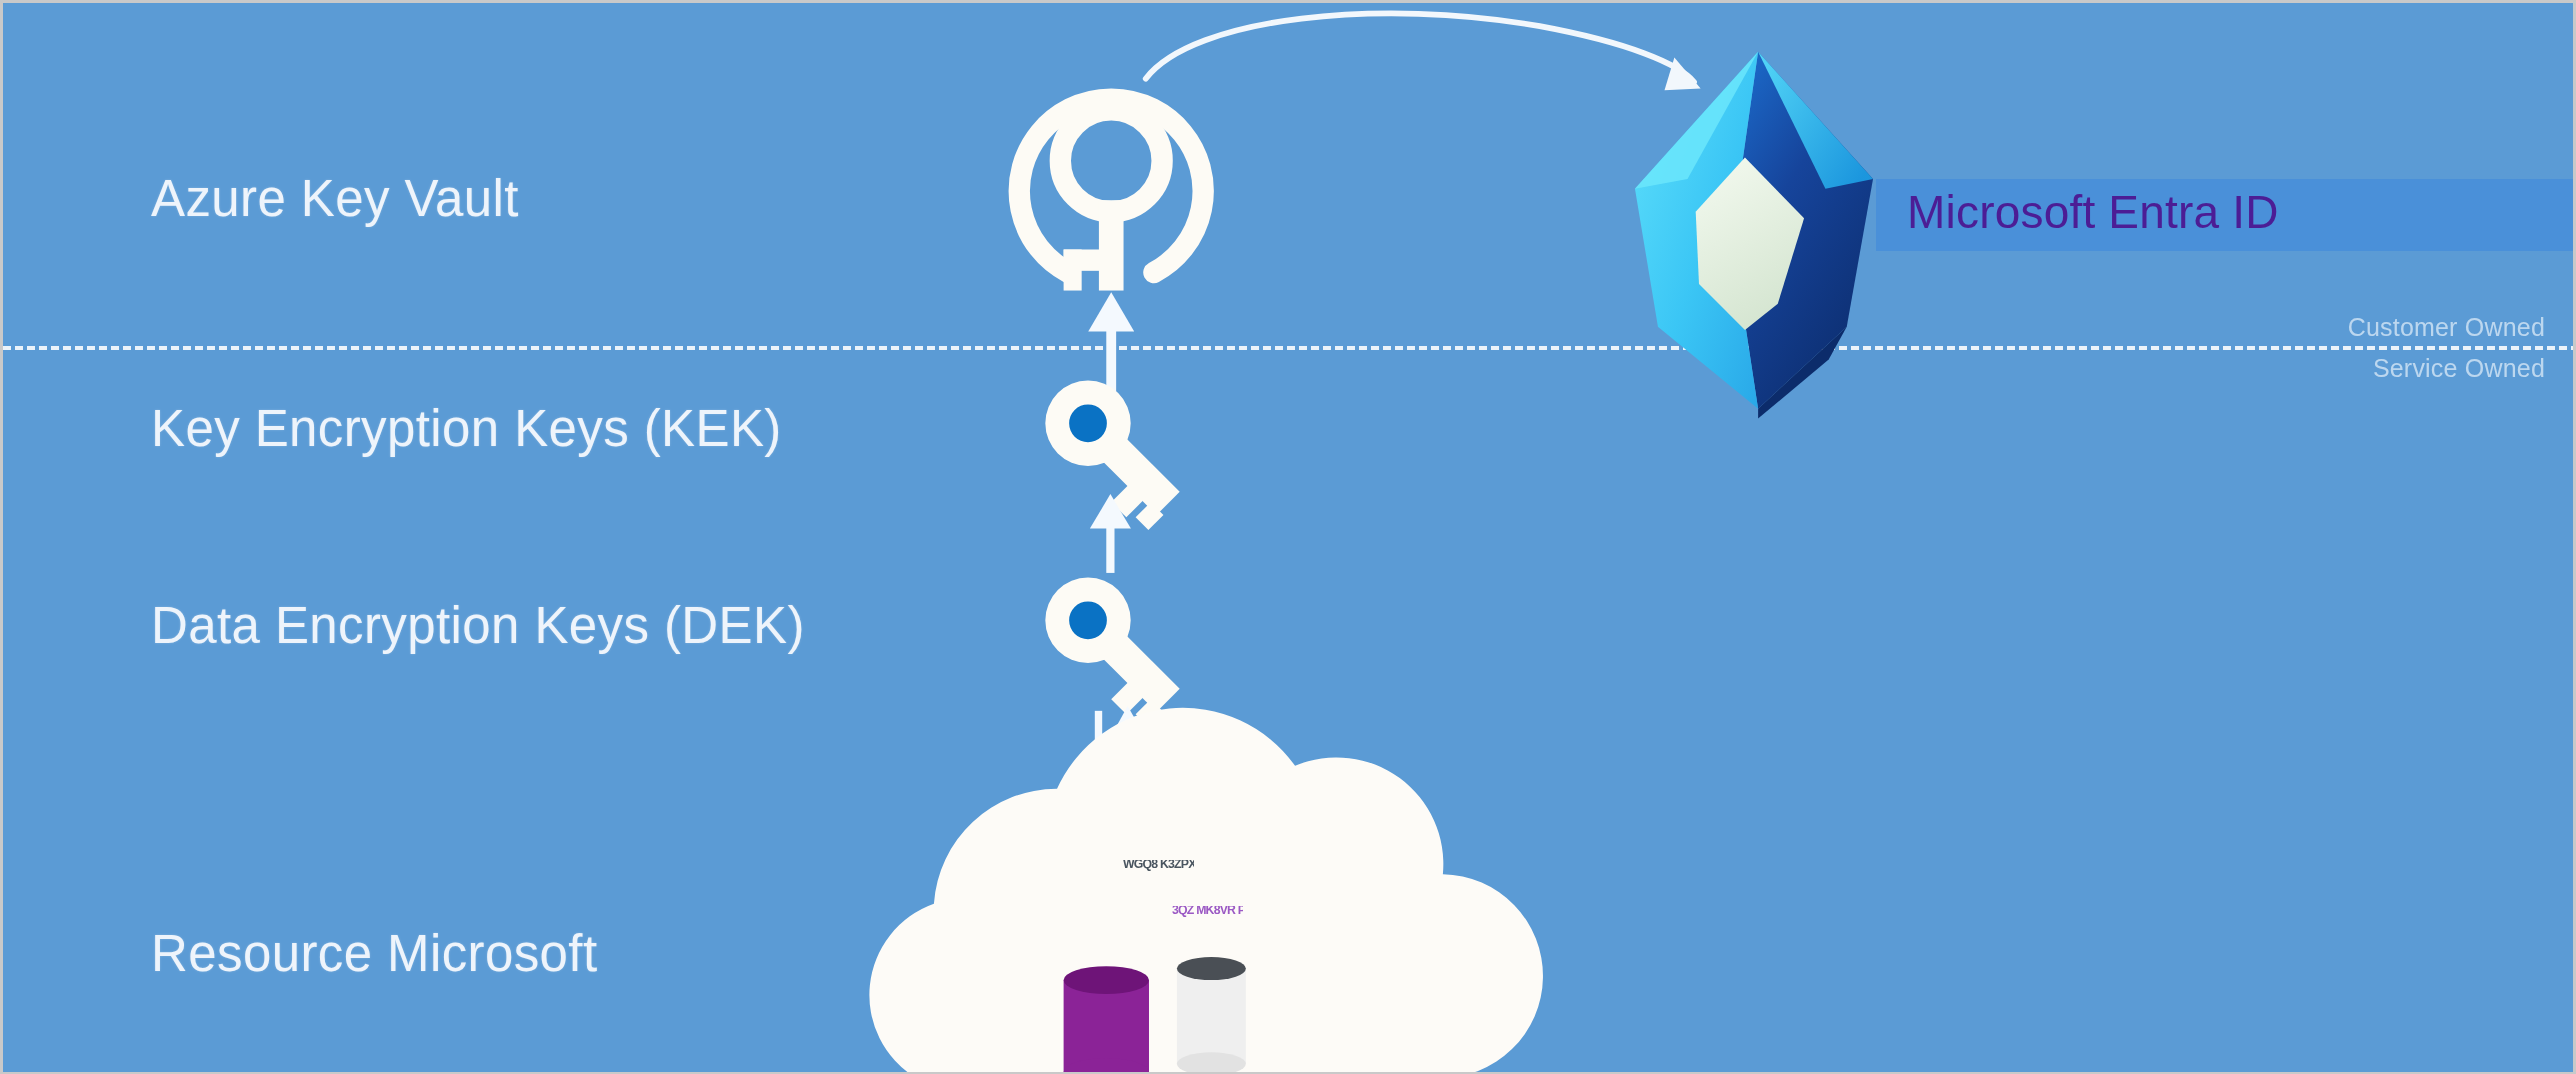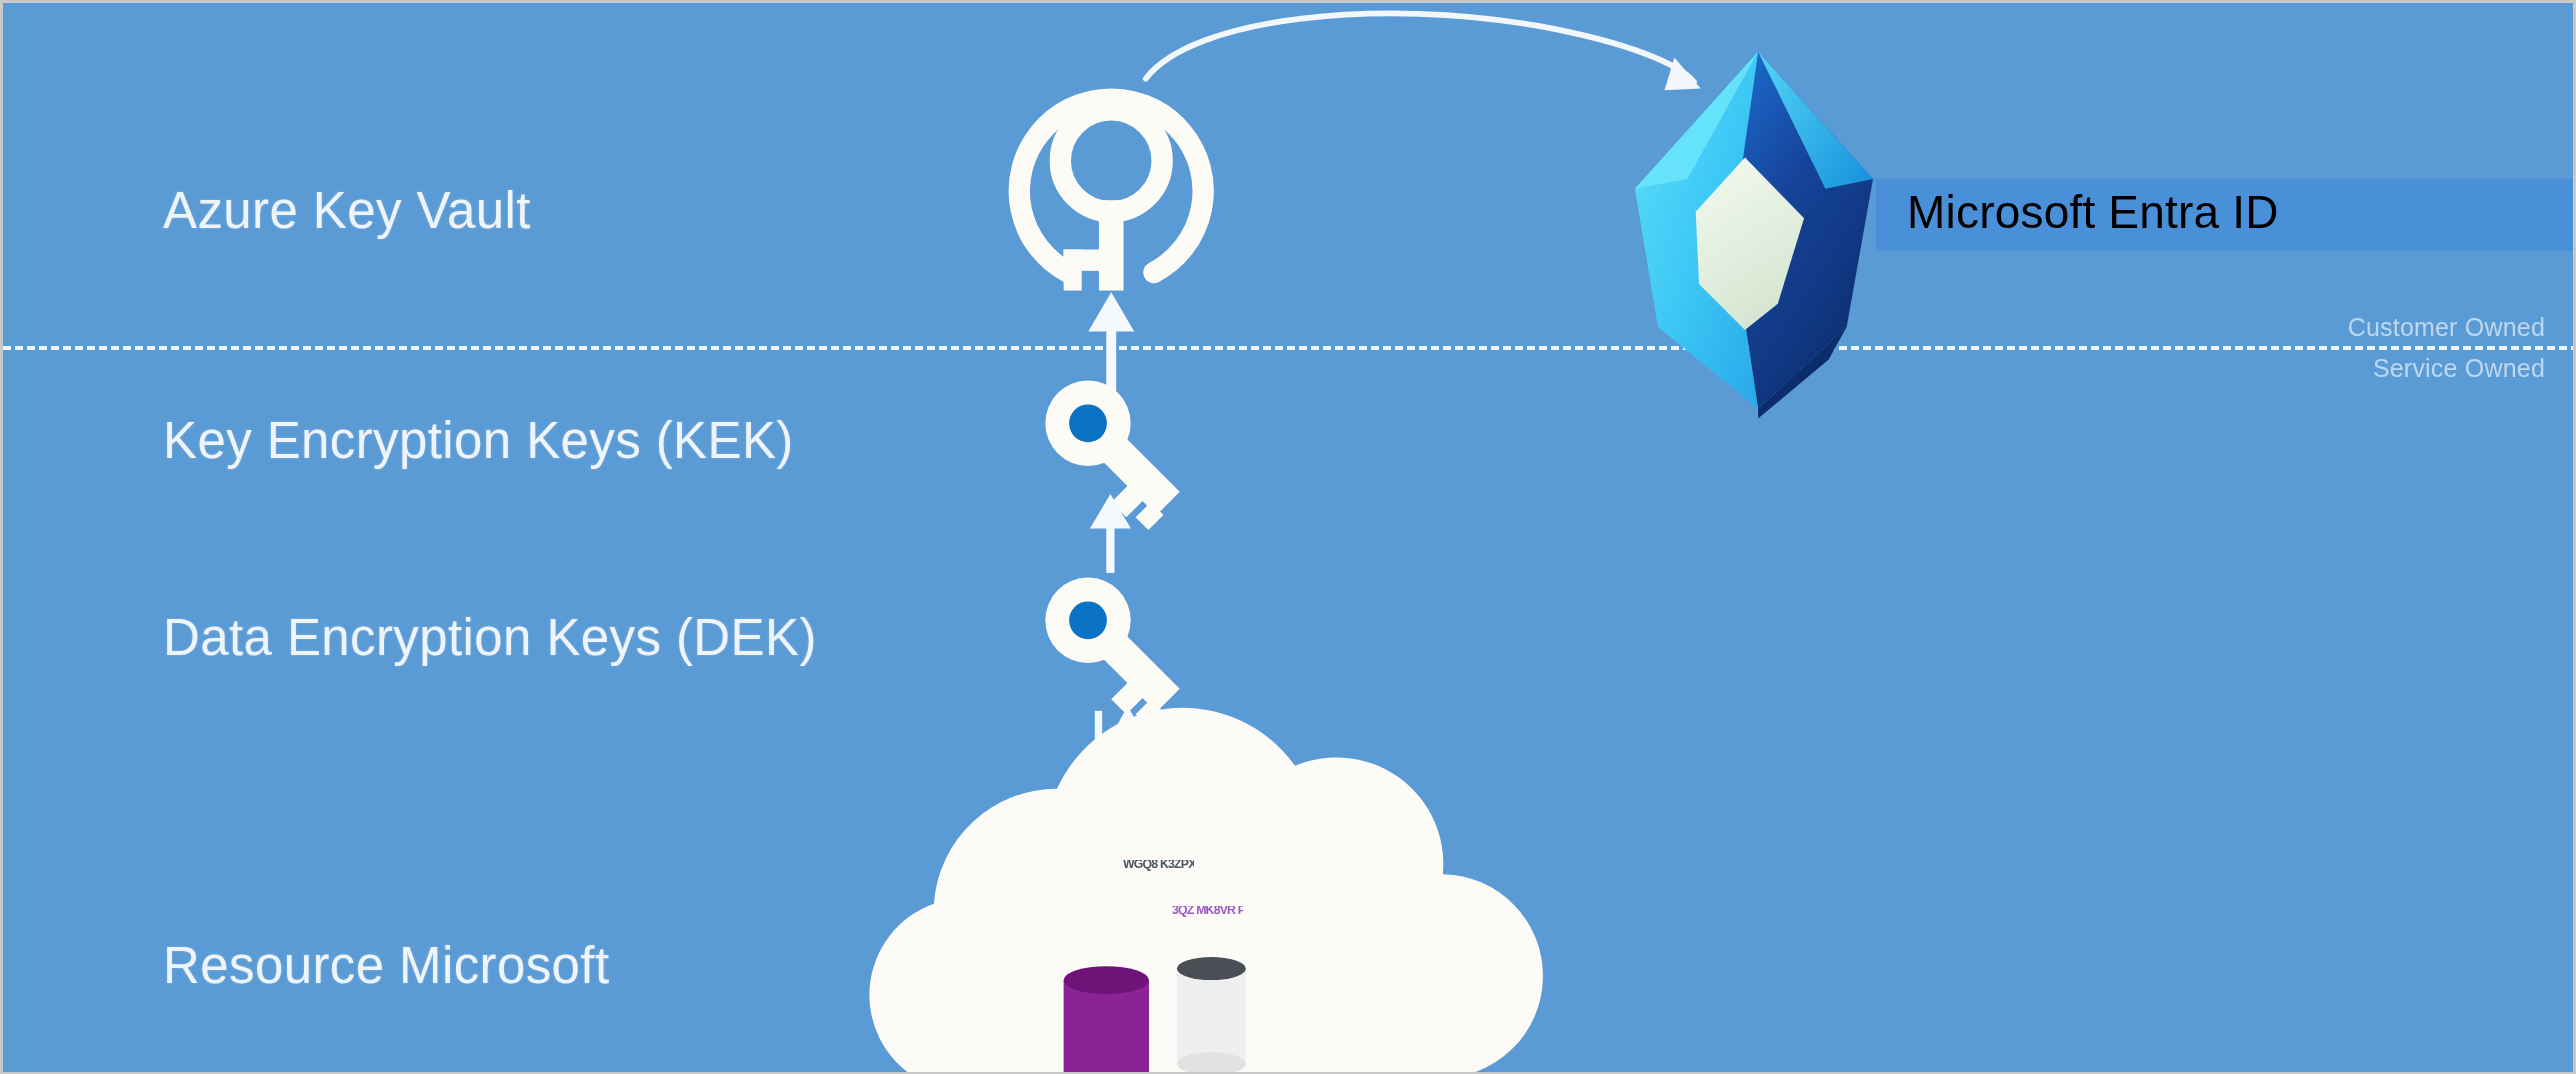--- a/index.html
+++ b/index.html
@@ -14,29 +14,28 @@
     height: 1075px;
     background: #5B9BD5;
     overflow: hidden;
     box-sizing: border-box;
     border: 3.3px solid #c9c9c9;
     font-family: "Liberation Sans", sans-serif;
   }
   
   .row-label {
     position: absolute;
-    left: 160px;
+    left: 148px;
     color: #eef4fb;
     font-family: "Liberation Sans", sans-serif;
     font-size: 51px;
     font-weight: 300;
     letter-spacing: 0.4px;
     white-space: nowrap;
     text-shadow: 0 0 2.5px rgba(255,255,255,0.25);
-    margin-top: 12px;
   }
   #label-akv   { top: 166px; }
   #label-kek   { top: 396px; }
   #label-dek   { top: 593px; text-align: center; }
   #label-rp    { top: 921px; }
 
   
   #divider {
     position: absolute;
     left: 0;
@@ -63,21 +62,21 @@
     left: 1873px;
     top: 176px;
     width: 703px;
     height: 72px;
     background: #4A90D9;
   }
   #entra-label {
     position: absolute;
     left: 1904px;
     top: 182px;
-    color: #000000;
+    color: #4c1d95;
     font-size: 46px;
     font-weight: 400;
     white-space: nowrap;
     letter-spacing: 0.2px;
   }
 
   
   #art {
     position: absolute;
     left: 0;

